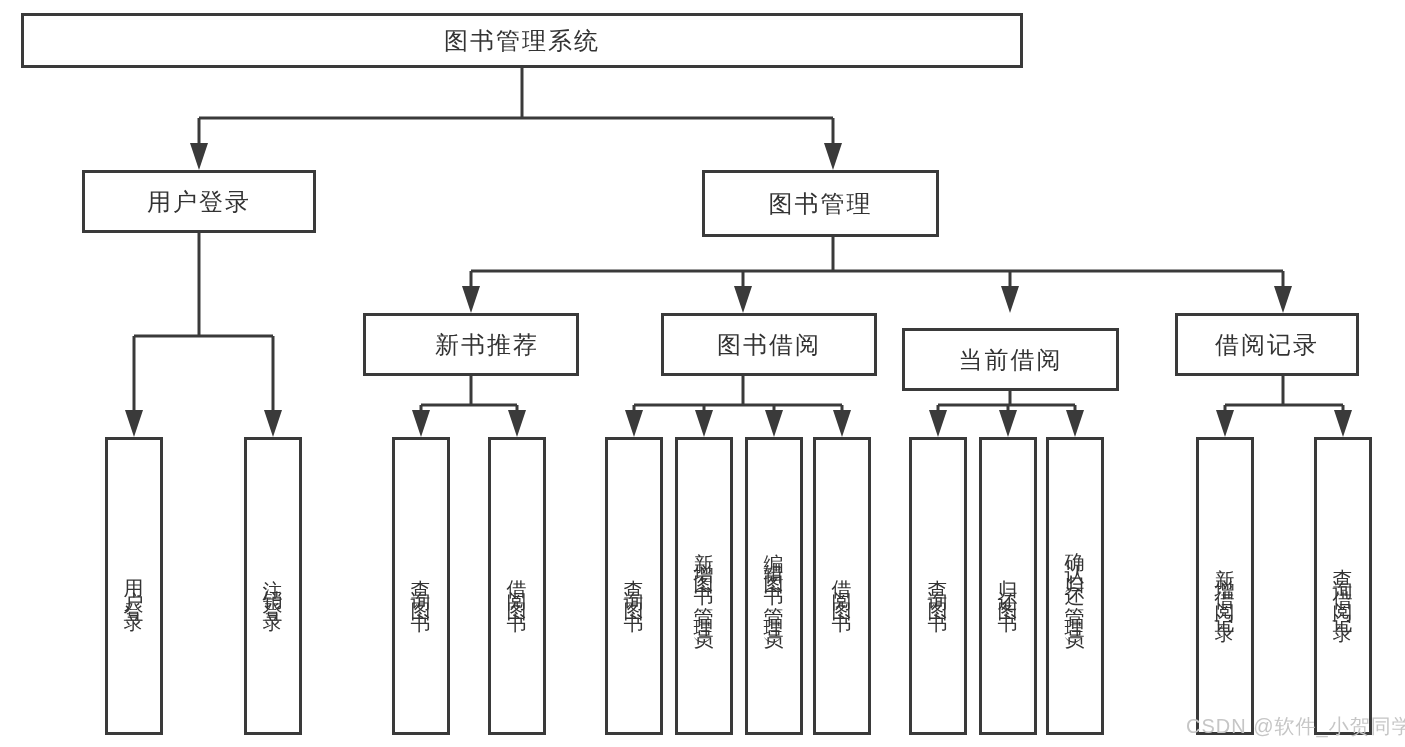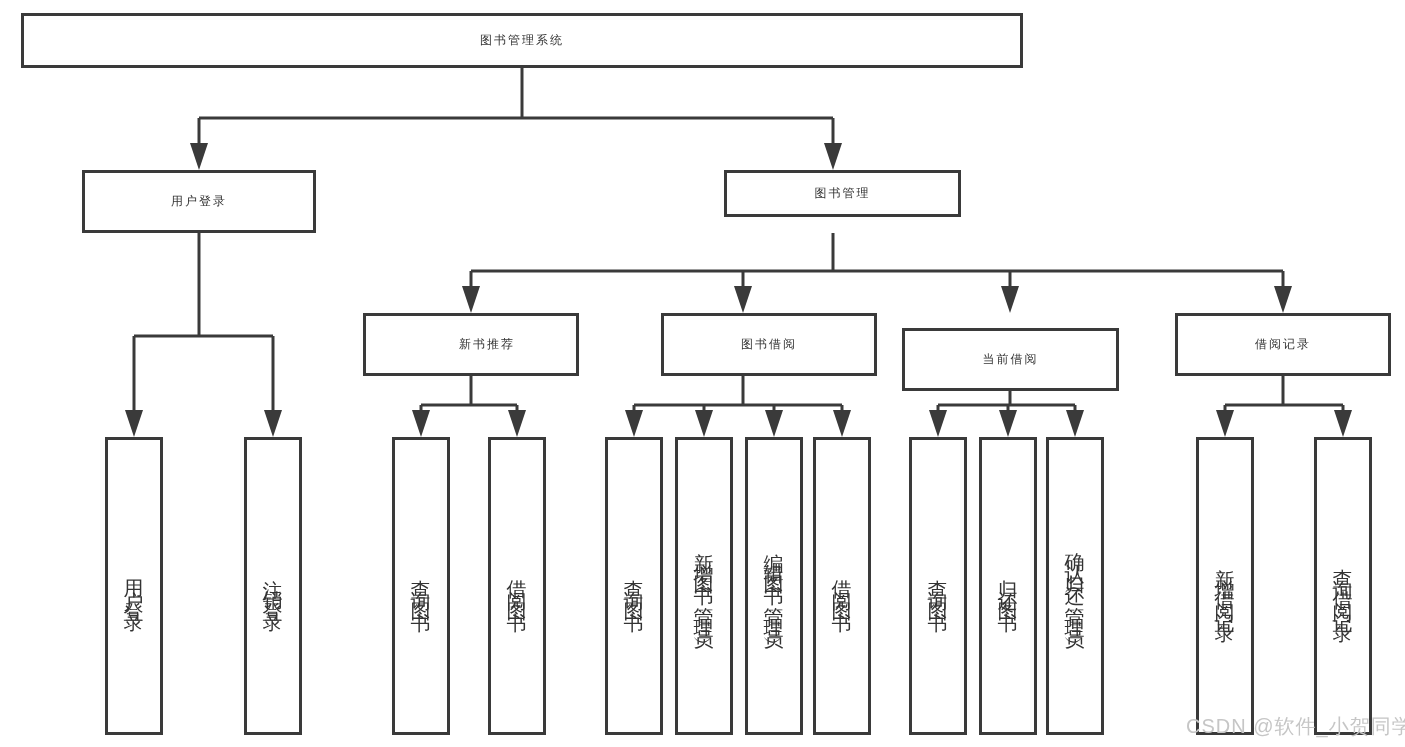--- a/index.html
+++ b/index.html
@@ -10,21 +10,21 @@
     font-family:"Liberation Sans","DejaVu Sans",sans-serif;
     overflow:hidden;
   }
   .connectors{position:absolute;left:0;top:0;width:1405px;height:747px;}
   .hbox{
     position:absolute;
     box-sizing:border-box;
     border:3px solid #3a3a3a;
     background:#ffffff;
     display:flex;align-items:center;justify-content:center;
-    font-size:12px;letter-spacing:2px;color:#333333;
+    font-size:24px;letter-spacing:2px;color:#333333;
     z-index:2;
   }
   .leaf{
     position:absolute;
     box-sizing:border-box;
     top:437px;width:58px;height:298px;
     border:3px solid #3a3a3a;
     background:#ffffff;
     display:flex;align-items:center;justify-content:center;
     z-index:2;
@@ -111,34 +111,34 @@
       </g>
     </svg>
 
   <div class="hbox" style="left:21px;top:13px;width:1002px;height:55px;">
     <span>图书管理系统</span>
   </div>
 
   <div class="hbox" style="left:82px;top:170px;width:234px;height:63px;">
     <span>用户登录</span>
   </div>
-  <div class="hbox" style="left:724px;top:170px;width:237px;height:47px;">
+  <div class="hbox" style="left:702px;top:170px;width:237px;height:67px;">
     <span>图书管理</span>
   </div>
 
   <div class="hbox" style="left:363px;top:313px;width:216px;height:63px;padding-left:32px;">
     <span>新书推荐</span>
   </div>
   <div class="hbox" style="left:661px;top:313px;width:216px;height:63px;">
     <span>图书借阅</span>
   </div>
   <div class="hbox" style="left:902px;top:313px;width:217px;height:63px;margin-top:15px;">
     <span>当前借阅</span>
   </div>
-  <div class="hbox" style="left:1175px;top:313px;width:216px;height:63px;">
+  <div class="hbox" style="left:1175px;top:313px;width:184px;height:63px;">
     <span>借阅记录</span>
   </div>
 
   <div class="leaf" style="left:105px;">
     <span class="vtext">用户登录</span>
   </div>
   <div class="leaf" style="left:244px;">
     <span class="vtext">注销登录</span>
   </div>
 

